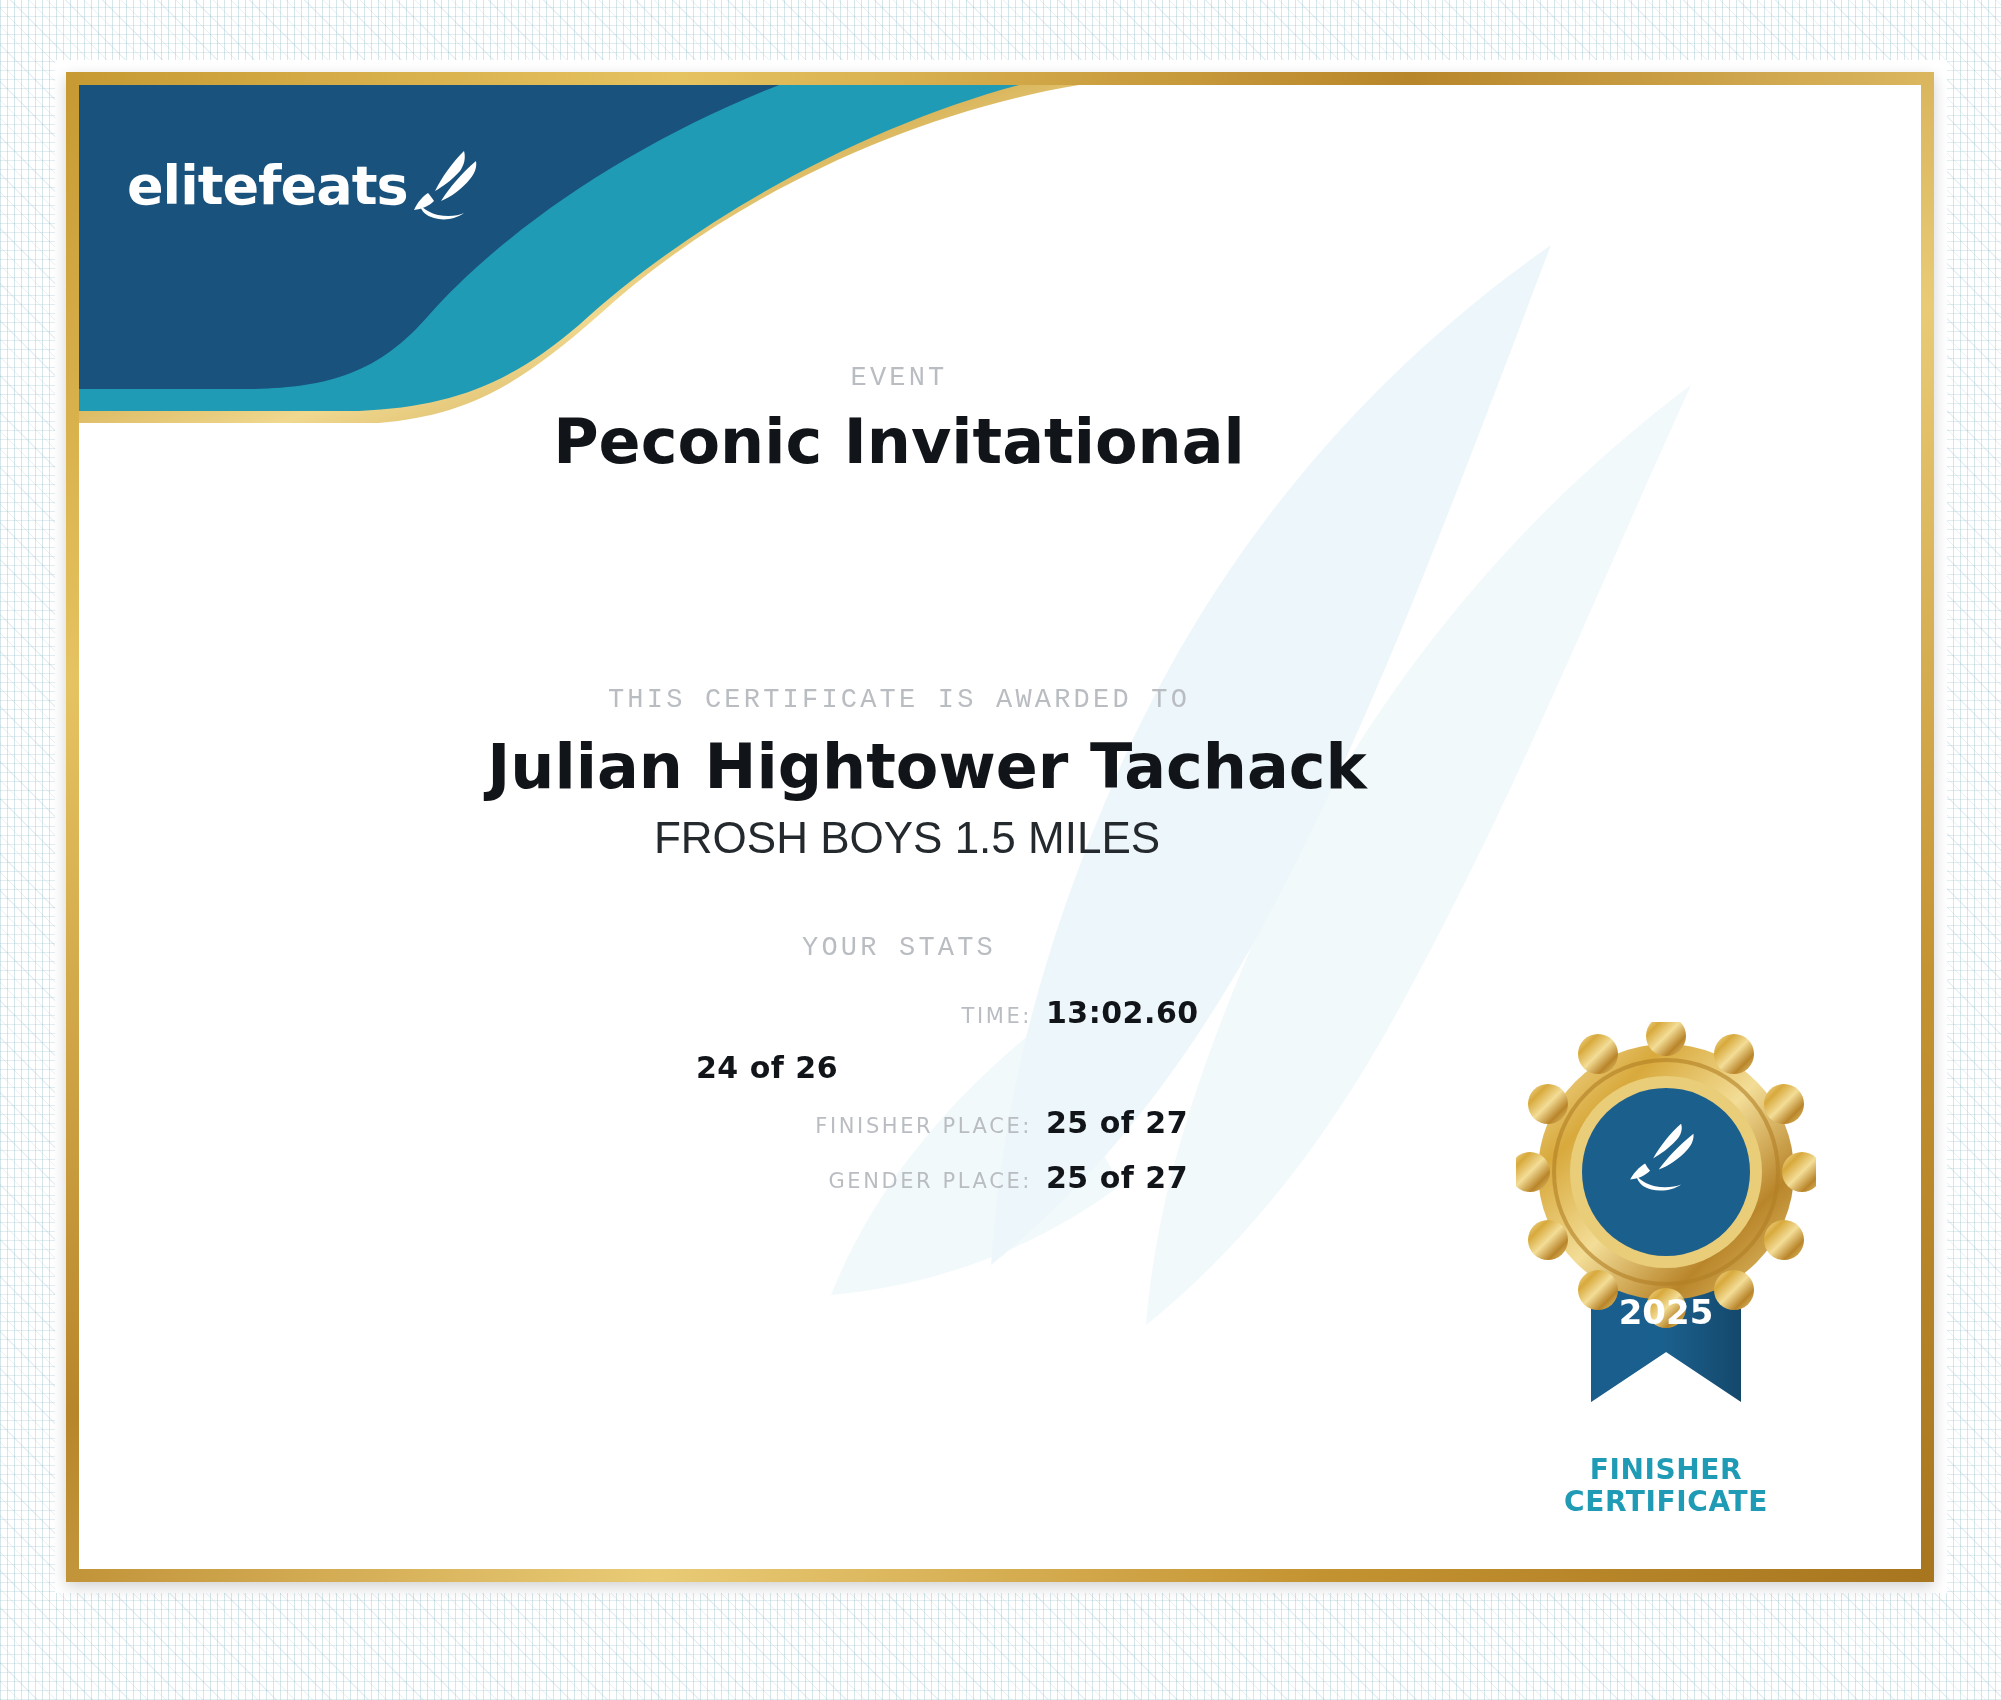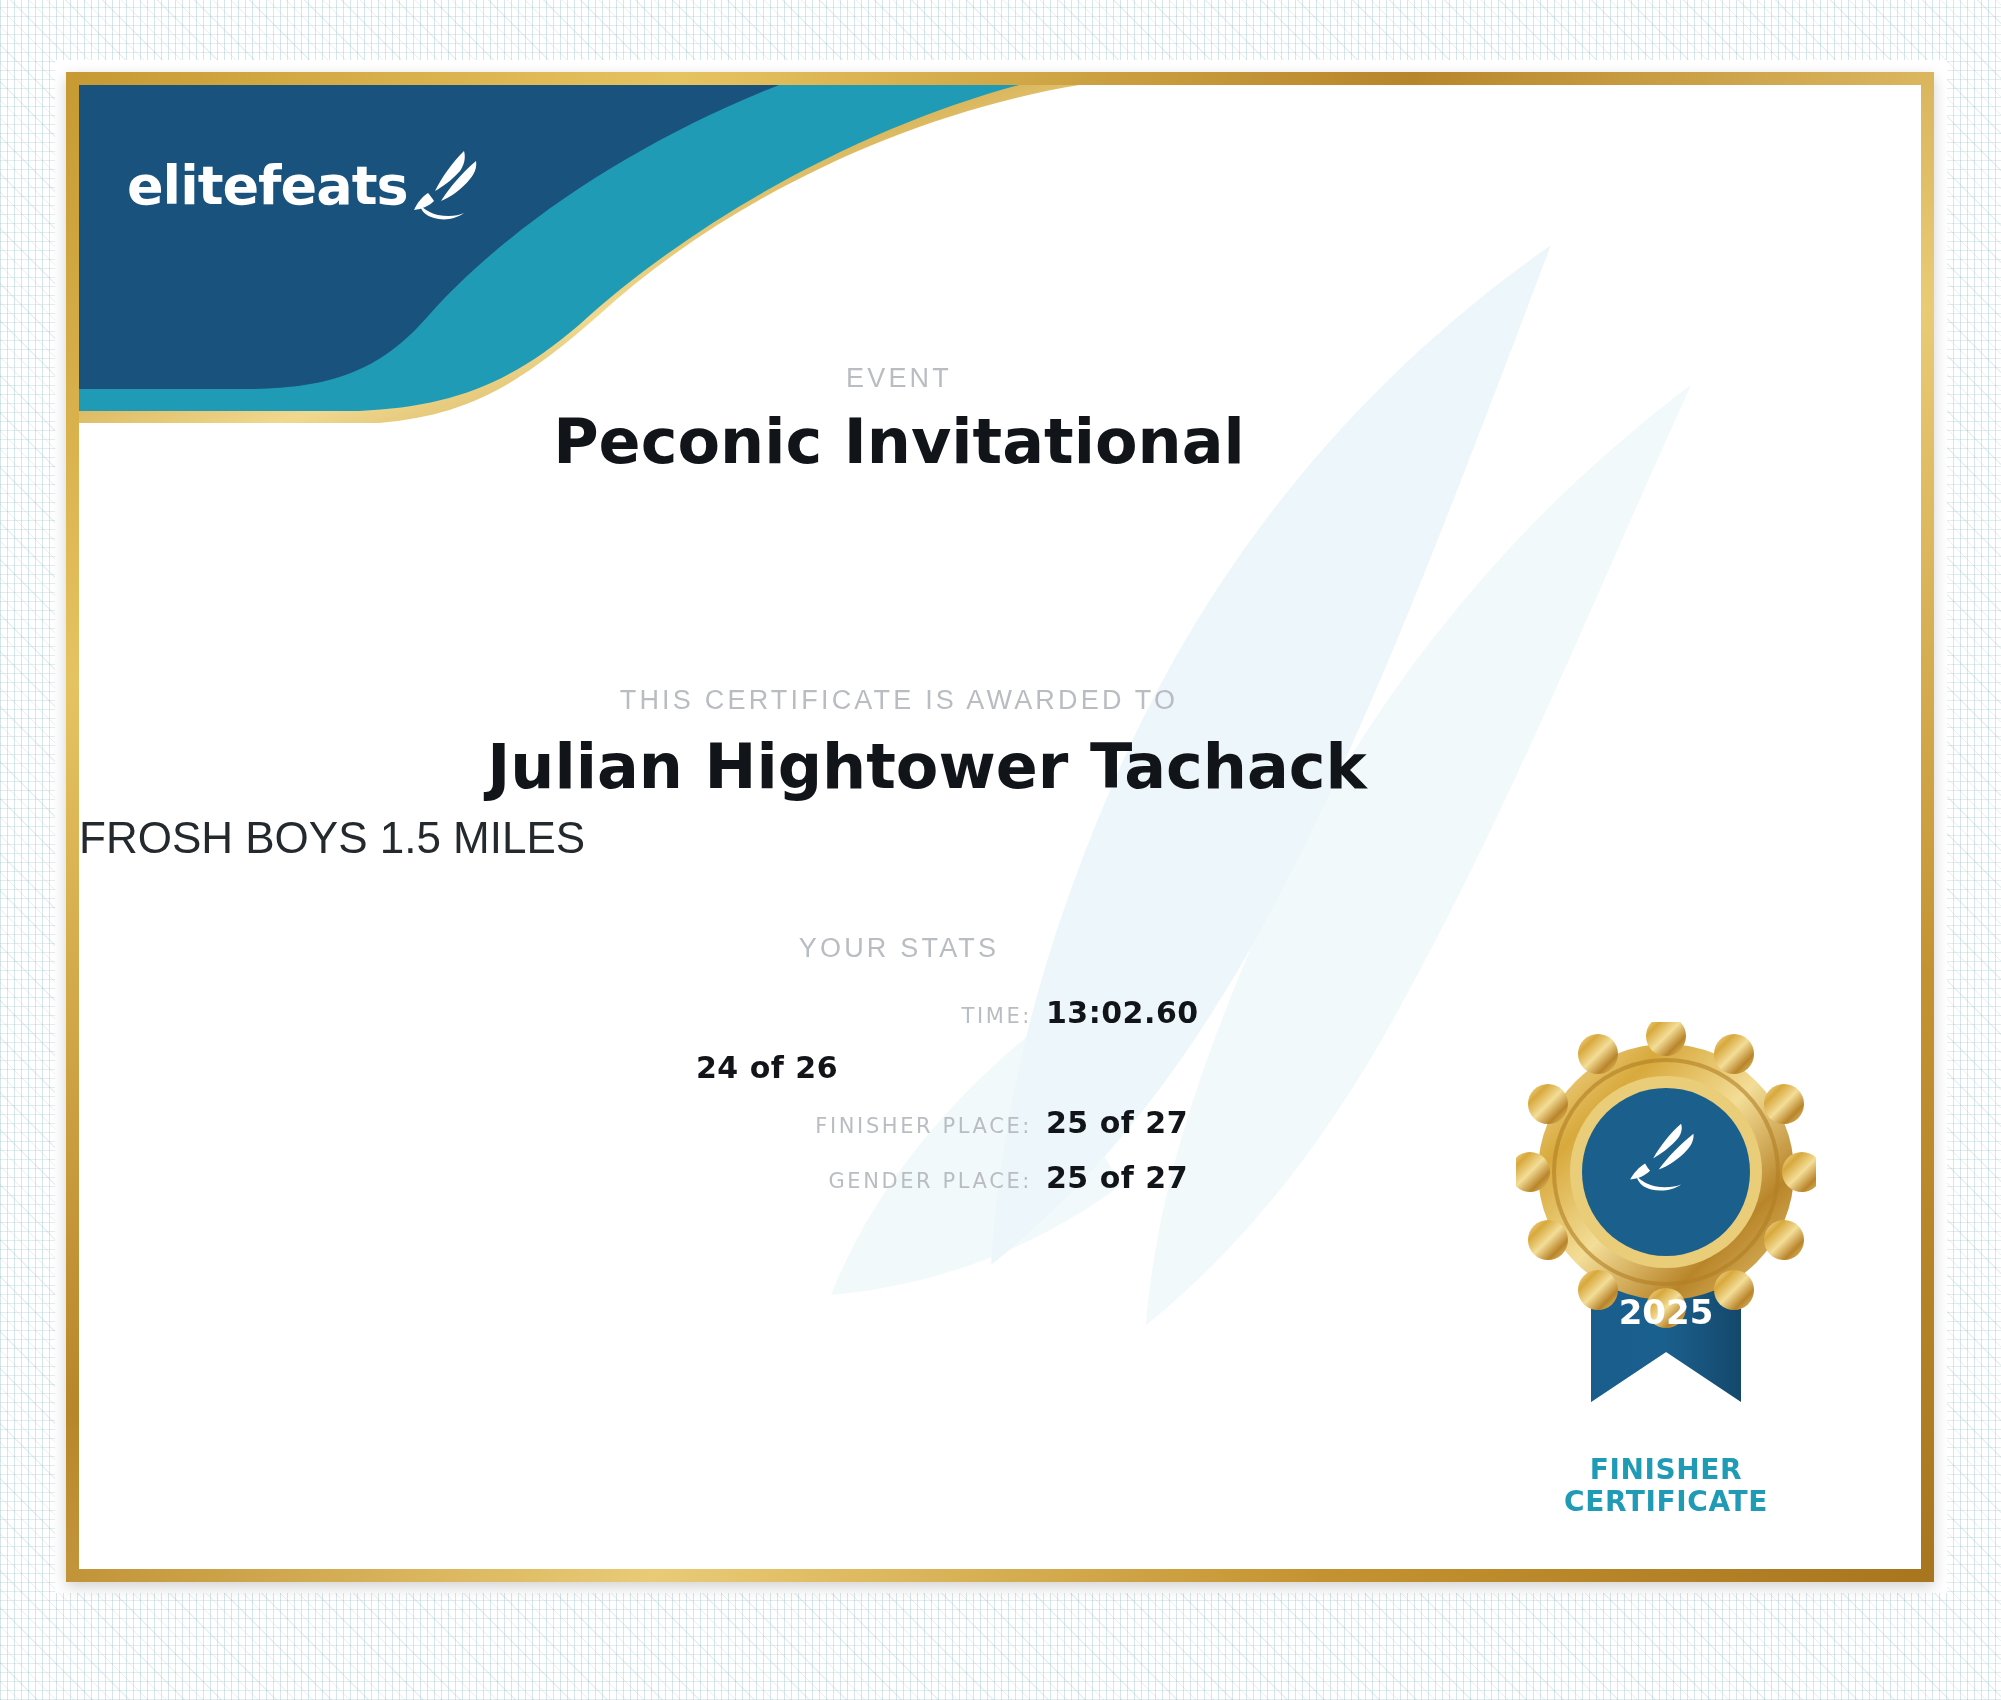--- a/index.html
+++ b/index.html
@@ -105,21 +105,21 @@
     width: 1842px;
     height: 1484px;
   }
 
   .label {
     color: #b9bdc2;
     font-size: 27px;
     letter-spacing: 3.2px;
     text-align: center;
     font-weight: 500;
-    font-family: Liberation Sans, sans-serif;
+    font-family: Liberation Mono, monospace;
   }
 
   .event-label { position: absolute; left: 0; top: 278px; width: 1640px; }
   .event-name {
     position: absolute; left: 0; top: 320px; width: 1640px;
     text-align: center;
     font-size: 62px;
     font-weight: bold;
     color: #111418;
     font-family: "DejaVu Sans", sans-serif;
@@ -129,22 +129,22 @@
   .recipient {
     position: absolute; left: 0; top: 645px; width: 1640px;
     text-align: center;
     font-size: 62px;
     font-weight: bold;
     color: #111418;
     font-family: "DejaVu Sans", sans-serif;
     padding-left: 28px;
   }
   .division {
-    position: absolute; left: 0; top: 728px; width: 1640px;
-    text-align: left;
+    position: absolute; left: 8px; top: 728px; width: 1640px;
+    text-align: center;
     font-size: 44px;
     color: #24292e;
     font-family: "Liberation Sans", sans-serif;
   }
 
   .stats-label { position: absolute; left: 0; top: 848px; width: 1640px; }
 
   .stats {
     position: absolute;
     left: 0;

